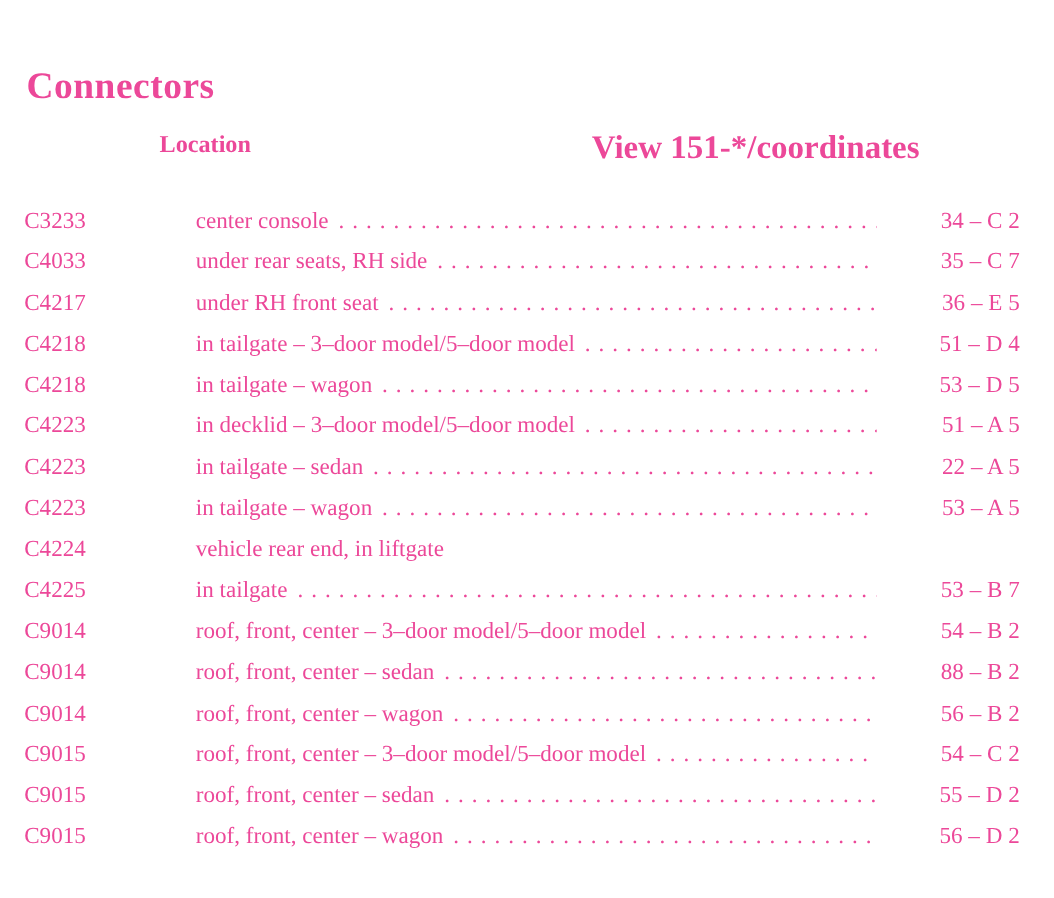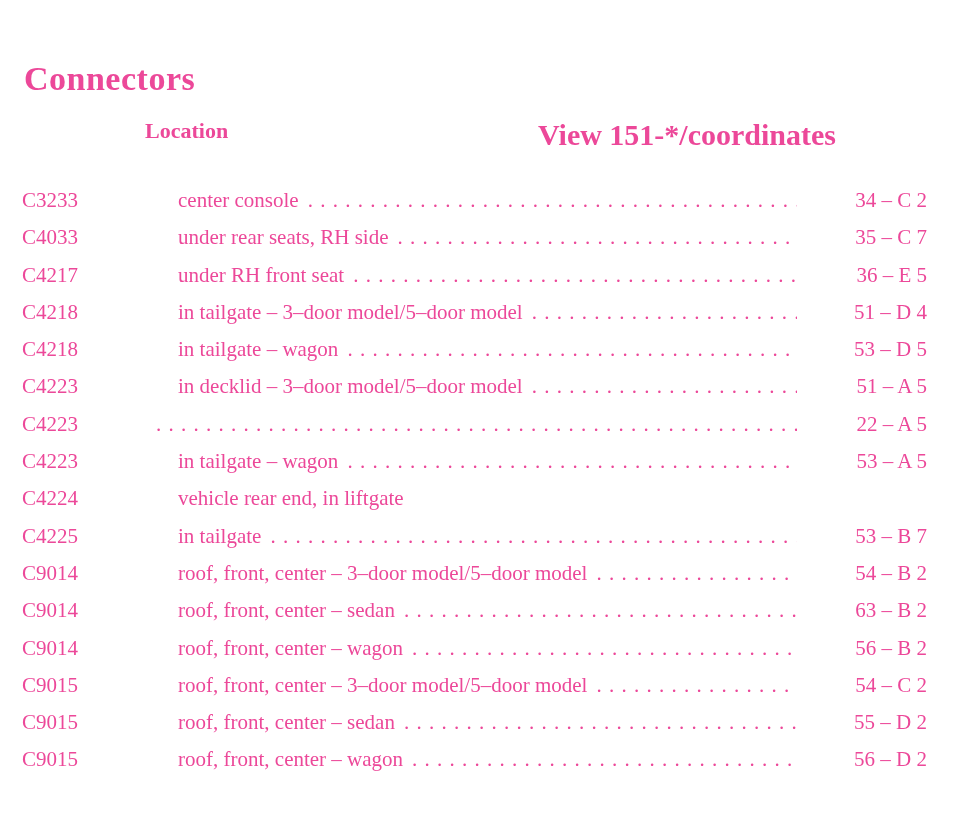--- a/index.html
+++ b/index.html
@@ -124,20 +124,21 @@
 
   <div class="row">
     <span class="cell-id">C4223</span>
     <span class="cell-loc">in decklid – 3–door model/5–door model</span>
     <span class="dots"></span>
     <span class="cell-coord">51 – A 5</span>
   </div>
 
   <div class="row">
     <span class="cell-id">C4223</span>
+    <span class="cell-loc">in tailgate – sedan</span>
     <span class="dots"></span>
     <span class="cell-coord">22 – A 5</span>
   </div>
 
   <div class="row">
     <span class="cell-id">C4223</span>
     <span class="cell-loc">in tailgate – wagon</span>
     <span class="dots"></span>
     <span class="cell-coord">53 – A 5</span>
   </div>
@@ -160,21 +161,21 @@
     <span class="cell-id">C9014</span>
     <span class="cell-loc">roof, front, center – 3–door model/5–door model</span>
     <span class="dots"></span>
     <span class="cell-coord">54 – B 2</span>
   </div>
 
   <div class="row">
     <span class="cell-id">C9014</span>
     <span class="cell-loc">roof, front, center – sedan</span>
     <span class="dots"></span>
-    <span class="cell-coord">63 – B 2</span>
+    <span class="cell-coord">88 – B 2</span>
   </div>
 
   <div class="row">
     <span class="cell-id">C9014</span>
     <span class="cell-loc">roof, front, center – wagon</span>
     <span class="dots"></span>
     <span class="cell-coord">56 – B 2</span>
   </div>
 
   <div class="row">

